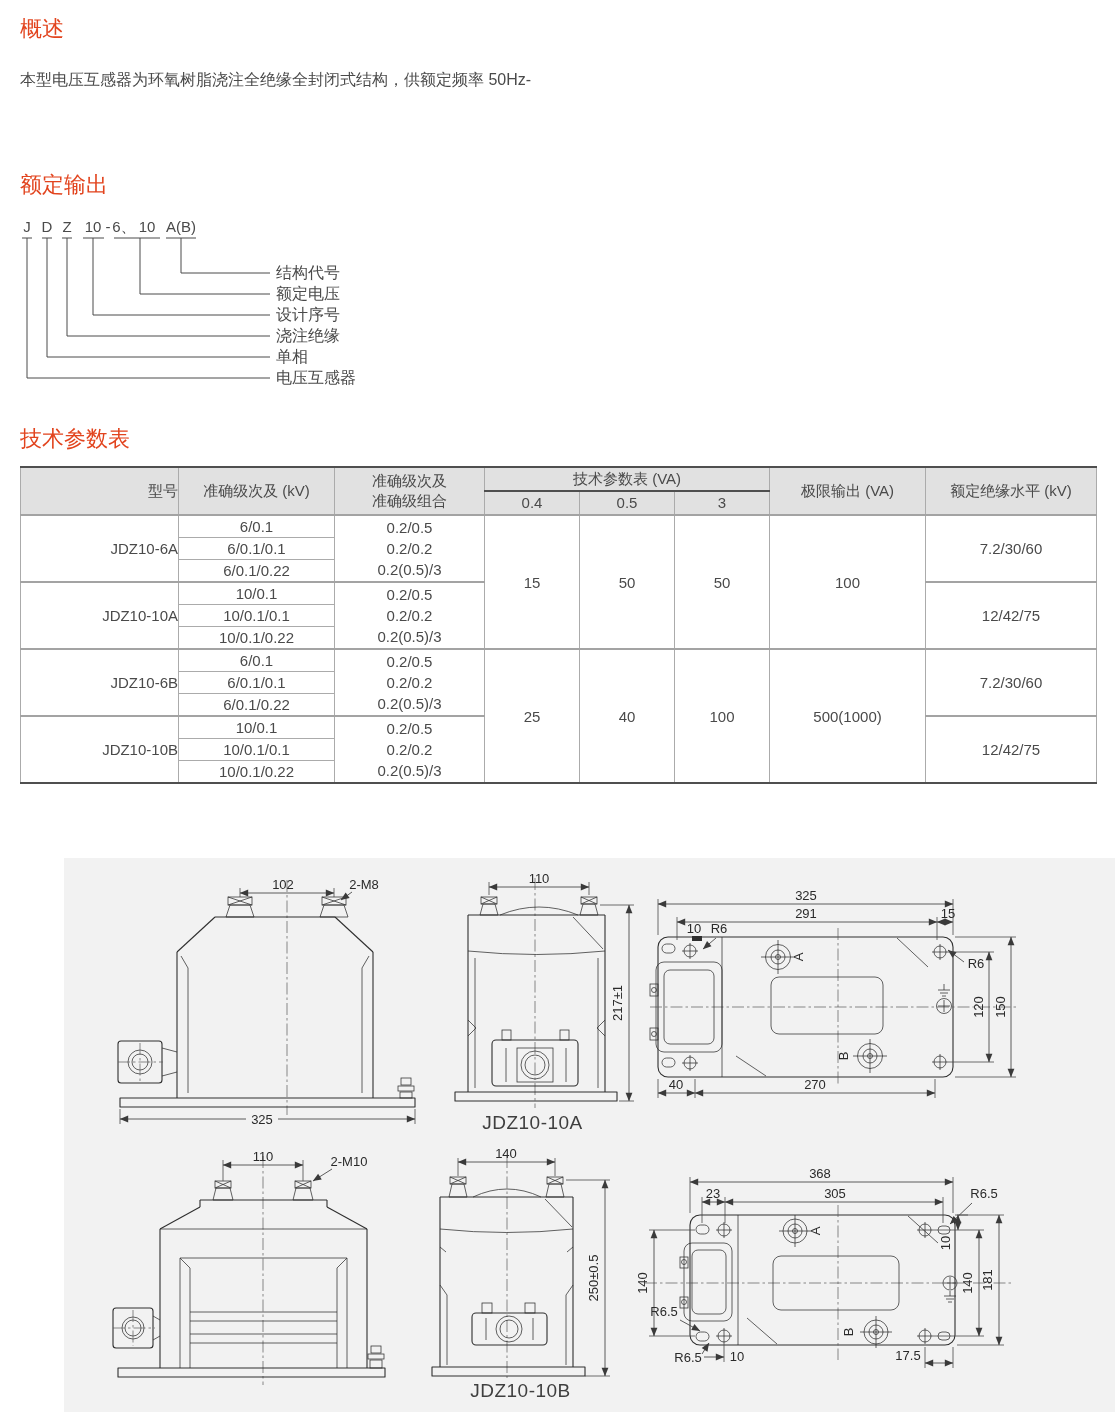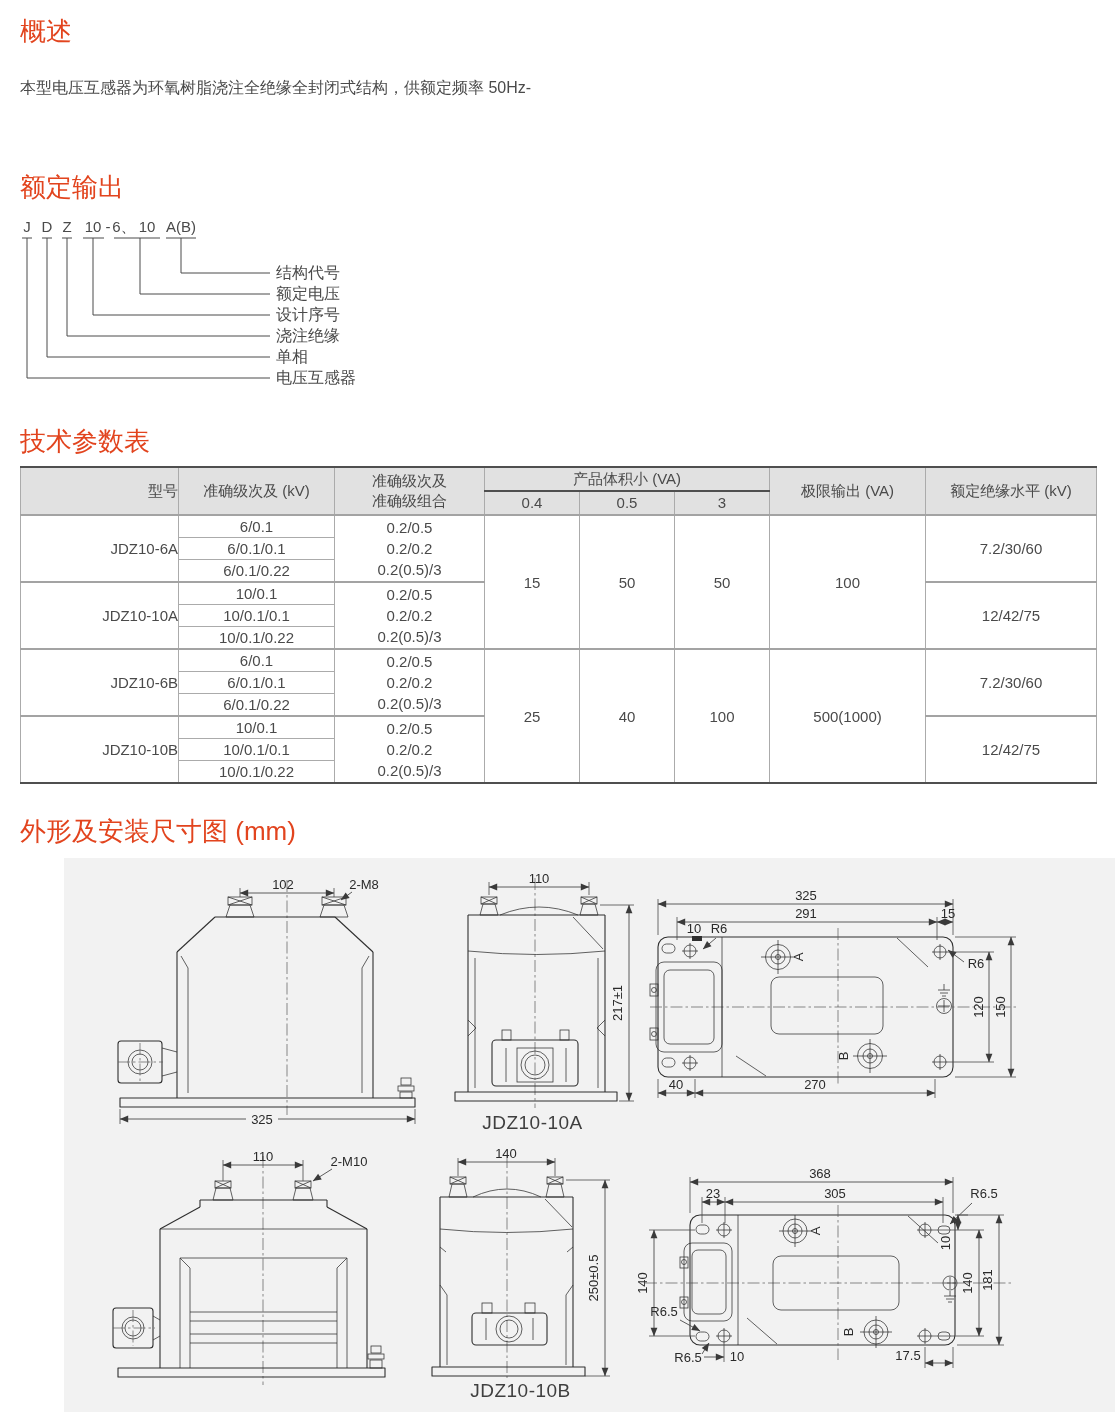--- a/index.html
+++ b/index.html
@@ -1,19 +1,19 @@
 <!DOCTYPE html>
 <html><head>
 <meta charset="utf-8">
 <style>
   html,body{margin:0;padding:0;background:#fff}
   #page{position:relative;width:1115px;height:1420px;background:#fff;
         font-family:"Liberation Sans",sans-serif;overflow:hidden;color:#4a4a4a}
-  .sec-h{position:absolute;font-size:26px;color:#e2441e;font-weight:400;white-space:nowrap}
-  .para{position:absolute;left:20px;top:76px;width:580px;font-size:16px;line-height:24.5px;color:#4a4a4a}
+  .sec-h{position:absolute;font-size:22px;color:#e2441e;font-weight:400;white-space:nowrap}
+  .para{position:absolute;left:20px;top:68px;width:580px;font-size:16px;line-height:24.5px;color:#4a4a4a}
   .abs{position:absolute}
   
   .ptable{border-collapse:collapse;table-layout:fixed;width:1076px;font-size:15px;color:#4a4a4a;
           border-top:2px solid #4f4f4f;border-bottom:2px solid #4f4f4f}
   .ptable td{border:1px solid #ababab;text-align:center;padding:0;height:21px;line-height:21px;font-weight:400}
   .ptable thead td{background:#e1e1e1;height:22px;line-height:20px}
   .ptable td.model{text-align:right;padding-left:14px}
   .ptable tr.grp td{border-top:2px solid #a3a3a3}
   .ptable td.th-out{border-bottom:2px solid #4f4f4f}
   .acc div{height:21px;line-height:21px}
@@ -105,21 +105,21 @@
           <col style="width:171px">
       </colgroup>
       <thead>
         <tr>
           <td rowspan="2" class="model">型号</td>
           <td rowspan="2">准确级次及 (kV)</td>
           <td rowspan="2">
             <div class="acc2">准确级次及</div>
             <div class="acc2">准确级组合</div>
           </td>
-          <td colspan="3" class="th-out">产品体积小 (VA)</td>
+          <td colspan="3" class="th-out">技术参数表 (VA)</td>
           <td rowspan="2">极限输出 (VA)</td>
           <td rowspan="2">额定绝缘水平 (kV)</td>
         </tr>
         <tr>
           <td>0.4</td>
           <td>0.5</td>
           <td>3</td>
         </tr>
       </thead>
       <tbody>
@@ -192,21 +192,20 @@
         <tr>
             <td>10/0.1/0.1</td>
           </tr>
         <tr>
             <td>10/0.1/0.22</td>
           </tr>
       </tbody>
     </table>
   </div>
 
-  <div class="sec-h" style="left:20px;top:814px">外形及安装尺寸图 (mm)</div>
   <div class="panel"></div>
 
   <svg style="left:100px;top:875px" width="350" height="255" viewBox="100 875 350 255">
     <g>
       <line class="cl" x1="287" y1="880" x2="287" y2="1115"></line>
       <rect class="o" x="120" y="1098" width="295" height="9"></rect>
       <line class="o" x1="177" y1="952" x2="177" y2="1098"></line>
       <line class="o" x1="373" y1="952" x2="373" y2="1098"></line>
       <line class="o" x1="215" y1="917" x2="177" y2="952"></line>
       <line class="o" x1="335" y1="917" x2="373" y2="952"></line>

